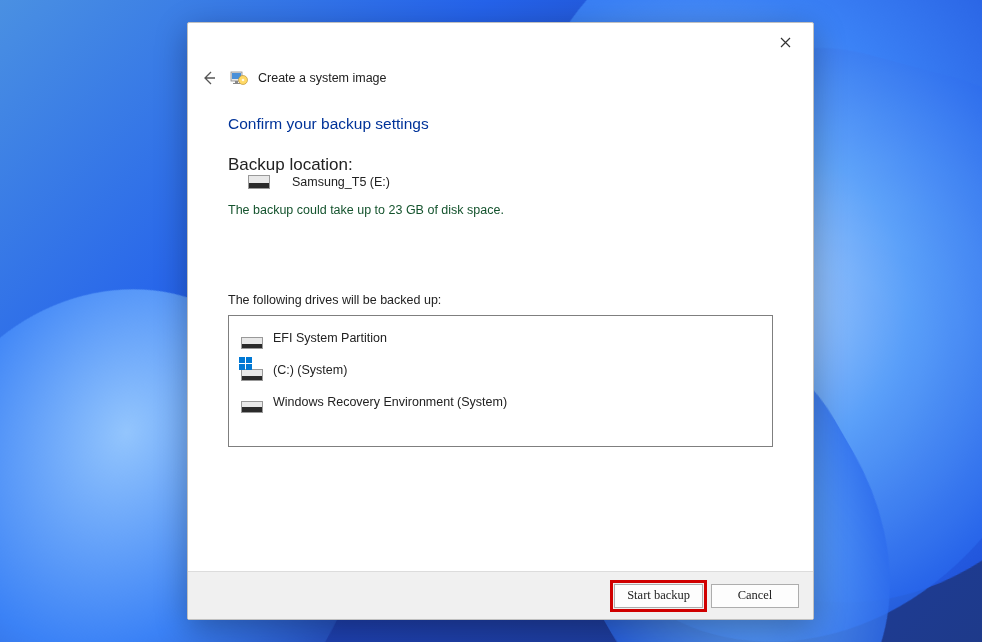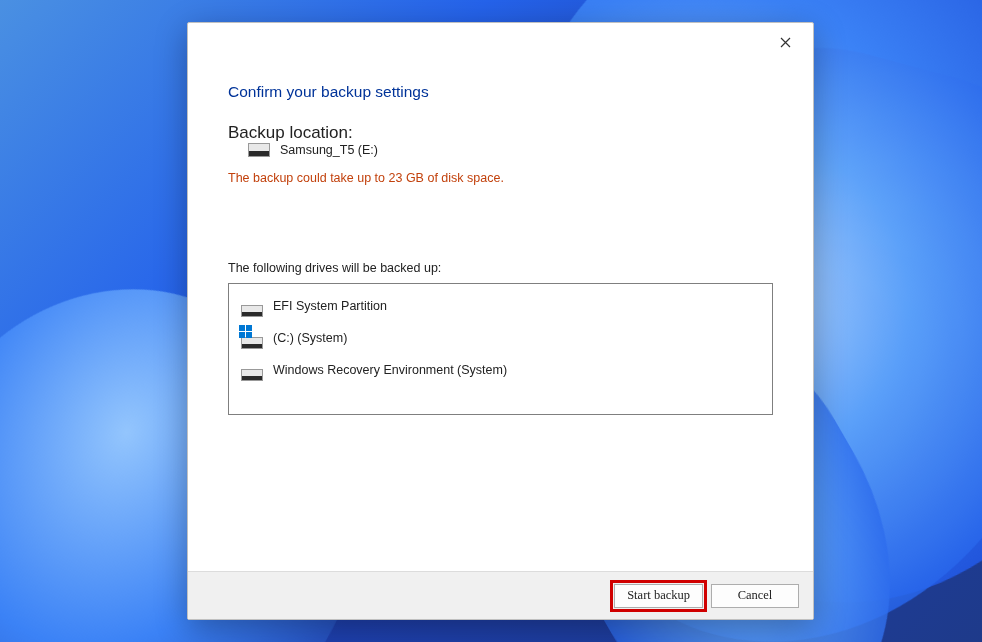--- a/index.html
+++ b/index.html
@@ -115,36 +115,36 @@
       margin-bottom: 22px;
     }
     .label-text {
       font-size: 17px;
       color: #222;
       margin-bottom: 0;
     }
     .backup-location-row {
       display: flex;
       align-items: center;
-      gap: 10px;
+      gap: 22px;
       padding-left: 20px;
       margin-bottom: 14px;
     }
     .drive-icon {
       width: 22px;
       height: 14px;
       flex-shrink: 0;
     }
     .drive-icon-normal {
       background: linear-gradient(#e8e8e8 0%, #e8e8e8 55%, #2a2a2a 55%, #2a2a2a 100%);
       border: 1px solid #999;
     }
     .estimate-text {
       font-size: 12.5px;
-      color: #c2410c;
+      color: #14532d;
       margin-bottom: 76px;
     }
     .drives-label {
       font-size: 12.5px;
       color: #222;
       margin-bottom: 8px;
     }
     .drives-box {
       border: 1px solid #7f7f7f;
       height: 132px;
@@ -218,20 +218,36 @@
 
 <div class="dialog">
   <div class="titlebar">
     <div class="close-btn">
       <svg width="11" height="11" viewBox="0 0 11 11">
         <path d="M1 1 L10 10 M10 1 L1 10" stroke="currentColor" stroke-width="1.2" fill="none"></path>
       </svg>
     </div>
   </div>
 
+  <div class="header-row">
+    <div class="back-arrow">
+      <svg width="16" height="16" viewBox="0 0 16 16">
+        <path d="M10 2 L4 8 L10 14 M4 8 L14 8" stroke="#555" stroke-width="1.3" fill="none"></path>
+      </svg>
+    </div>
+    <svg class="header-icon" width="18" height="18" viewBox="0 0 18 18">
+      <rect x="1" y="3" width="11" height="9" fill="#e6e6e6" stroke="#888" stroke-width="0.8"></rect>
+      <rect x="2" y="4" width="9" height="6" fill="#4a90d9"></rect>
+      <rect x="5" y="12" width="3" height="2" fill="#888"></rect>
+      <rect x="3" y="14" width="7" height="1" fill="#888"></rect>
+      <circle cx="13" cy="11" r="4.5" fill="#ffd966" stroke="#b08830" stroke-width="0.6"></circle>
+      <circle cx="13" cy="11" r="1.3" fill="#fff8e1"></circle>
+    </svg>
+    <span class="header-title">Create a system image</span>
+  </div>
 
   <div class="content">
     <h1 class="page-title">Confirm your backup settings</h1>
 
     <div class="label-text">Backup location:</div>
     <div class="backup-location-row">
       <div class="drive-icon drive-icon-normal"></div>
       <span style="font-size:12.5px;color:#222;">Samsung_T5 (E:)</span>
     </div>
 

